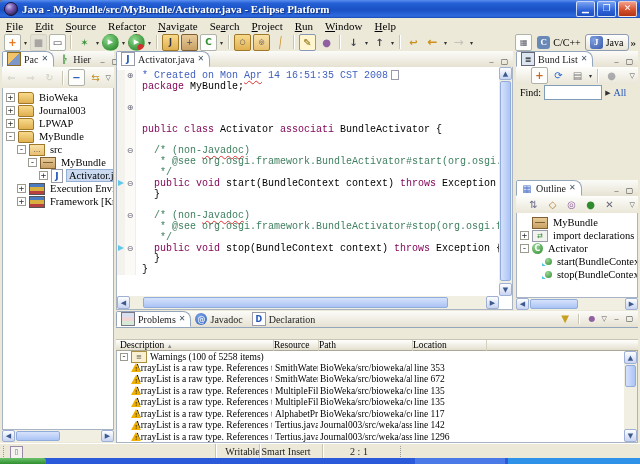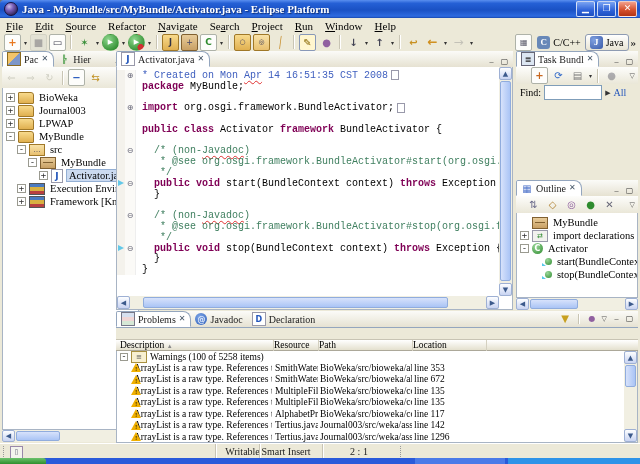--- a/index.html
+++ b/index.html
@@ -106,21 +106,21 @@
   #editor-body{position:absolute;left:0;top:16px;right:0;bottom:0;background:#fff;border:1px solid #A8B4C4;border-top:none;box-sizing:border-box;}
   #code-wrap{position:absolute;left:0;top:0;right:13px;bottom:13px;overflow:hidden;background:#fff;}
   #code{position:absolute;left:0;top:3px;}
   .cl{display:flex;height:10.8px;align-items:center;}
   .mcol{flex:0 0 8px;width:8px;height:10.8px;position:relative;background:#F4F2EC;}
   .mcol.impl::before{content:"";position:absolute;left:1px;top:2px;width:0;height:0;
     border-left:6px solid #63C8E8;border-top:3px solid transparent;border-bottom:3px solid transparent;}
   .fcol{flex:0 0 10px;width:10px;font-size:8px;color:#667;display:flex;align-items:center;justify-content:center;
     font-family:"DejaVu Sans",sans-serif;background:#FBFAF7;border-right:1px solid #EEE;height:10.8px;}
   .tcol{white-space:pre;font-family:"Liberation Mono","DejaVu Sans Mono",monospace;font-size:10px;padding-left:6px;}
-  .tk-k{color:#7F0055;font-weight:bold;}
+  .tk-k{color:#7F0055;font-weight:normal;}
   .tk-p{color:#000;}
   .tk-c{color:#3F7F5F;}
   .tk-j{color:#3F5FBF;}
   .tk-cs{color:#3F7F5F;text-decoration:underline;text-decoration-style:wavy;text-decoration-color:#E03030;text-decoration-thickness:1px;text-underline-offset:2px;}
   .tk-js{color:#3F5FBF;text-decoration:underline;text-decoration-style:wavy;text-decoration-color:#E03030;text-decoration-thickness:1px;text-underline-offset:2px;}
   .fbox{display:inline-block;width:6px;height:8px;border:1px solid #99A;margin-left:3px;vertical-align:middle;}
 
   
   .sb-btn{position:absolute;width:13px;height:13px;box-sizing:border-box;
     background:linear-gradient(#FDFEFF,#C9D4F2);border:1px solid #9EB0D4;border-radius:2px;
@@ -248,21 +248,21 @@
       <span class="persp sel">
         <span class="picon" style="background:radial-gradient(circle at 30% 30%,#7FA0E0,#3A5AA8);">J</span>
         <span>Java</span>
       </span>
       <span id="tb-overflow">»</span>
     </div>
   </div>
 
   <div id="workbench" class="abs">
 
-    <div class="panel" id="pkg-panel" style="left:2px;top:0;width:112px;height:391px;padding-left:25px;">
+    <div class="panel" id="pkg-panel" style="left:2px;top:0;width:112px;height:391px;">
       <div class="tabrow">
         <span class="tab sel">
           <span class="ticon ti-pkg"></span>
           <span>Pac</span>
           <span class="tclose">✕</span>
         </span>
         <span class="tab">
           <span class="ticon ti-hier">╠</span>
           <span>Hier</span>
         </span>
@@ -362,31 +362,30 @@
                 <span class="tcol"><span class="tk-k">package</span><span class="tk-p"> MyBundle;</span></span>
               </div>
               <div class="cl">
                 <span class="mcol"></span>
                 <span class="fcol"></span>
                 <span class="tcol"></span>
               </div>
               <div class="cl">
                 <span class="mcol"></span>
                 <span class="fcol">⊕</span>
-                <span class="tcol"><span class="tk-k">import</span><span class="tk-p"> org.osgi.framework.BundleActivator;</span><span class="fbox"></span></span>
               </div>
               <div class="cl">
                 <span class="mcol"></span>
                 <span class="fcol"></span>
                 <span class="tcol"></span>
               </div>
               <div class="cl">
                 <span class="mcol"></span>
                 <span class="fcol"></span>
-                <span class="tcol"><span class="tk-k">public</span><span class="tk-p"> </span><span class="tk-k">class</span><span class="tk-p"> Activator </span><span class="tk-k">framework</span><span class="tk-p"> BundleActivator {</span></span>
+                <span class="tcol"><span class="tk-k">public</span><span class="tk-p"> </span><span class="tk-k">class</span><span class="tk-p"> Activator </span><span class="tk-k">associati</span><span class="tk-p"> BundleActivator {</span></span>
               </div>
               <div class="cl">
                 <span class="mcol"></span>
                 <span class="fcol"></span>
                 <span class="tcol"></span>
               </div>
               <div class="cl">
                 <span class="mcol"></span>
                 <span class="fcol">⊖</span>
                 <span class="tcol"><span class="tk-c">  /* (non-</span><span class="tk-cs">Javadoc</span><span class="tk-c">)</span></span>
@@ -462,21 +461,21 @@
           <div class="sb-thumb h" style="left:26px;bottom:1px;height:11px;width:305px;"></div>
           <div class="sb-btn" style="right:13px;bottom:0;">▶</div>
         </div>
       </div>
     </div>
 
     <div class="panel" style="left:516px;top:0;width:122px;height:127px;">
       <div class="tabrow">
         <span class="tab sel">
           <span class="ticon ti-task">≣</span>
-          <span>Task Bundl</span>
+          <span>Bund List</span>
           <span class="tclose">✕</span>
         </span>
         <span class="mmgrp">
           <span class="mm">–</span>
           <span class="mm">▢</span>
         </span>
       </div>
       <div class="vtools" style="top:16px;height:17px;">
         <span style="width:14px"></span>
         <span class="tbi box" style="color:#C86820;font-weight:bold;">+</span>

